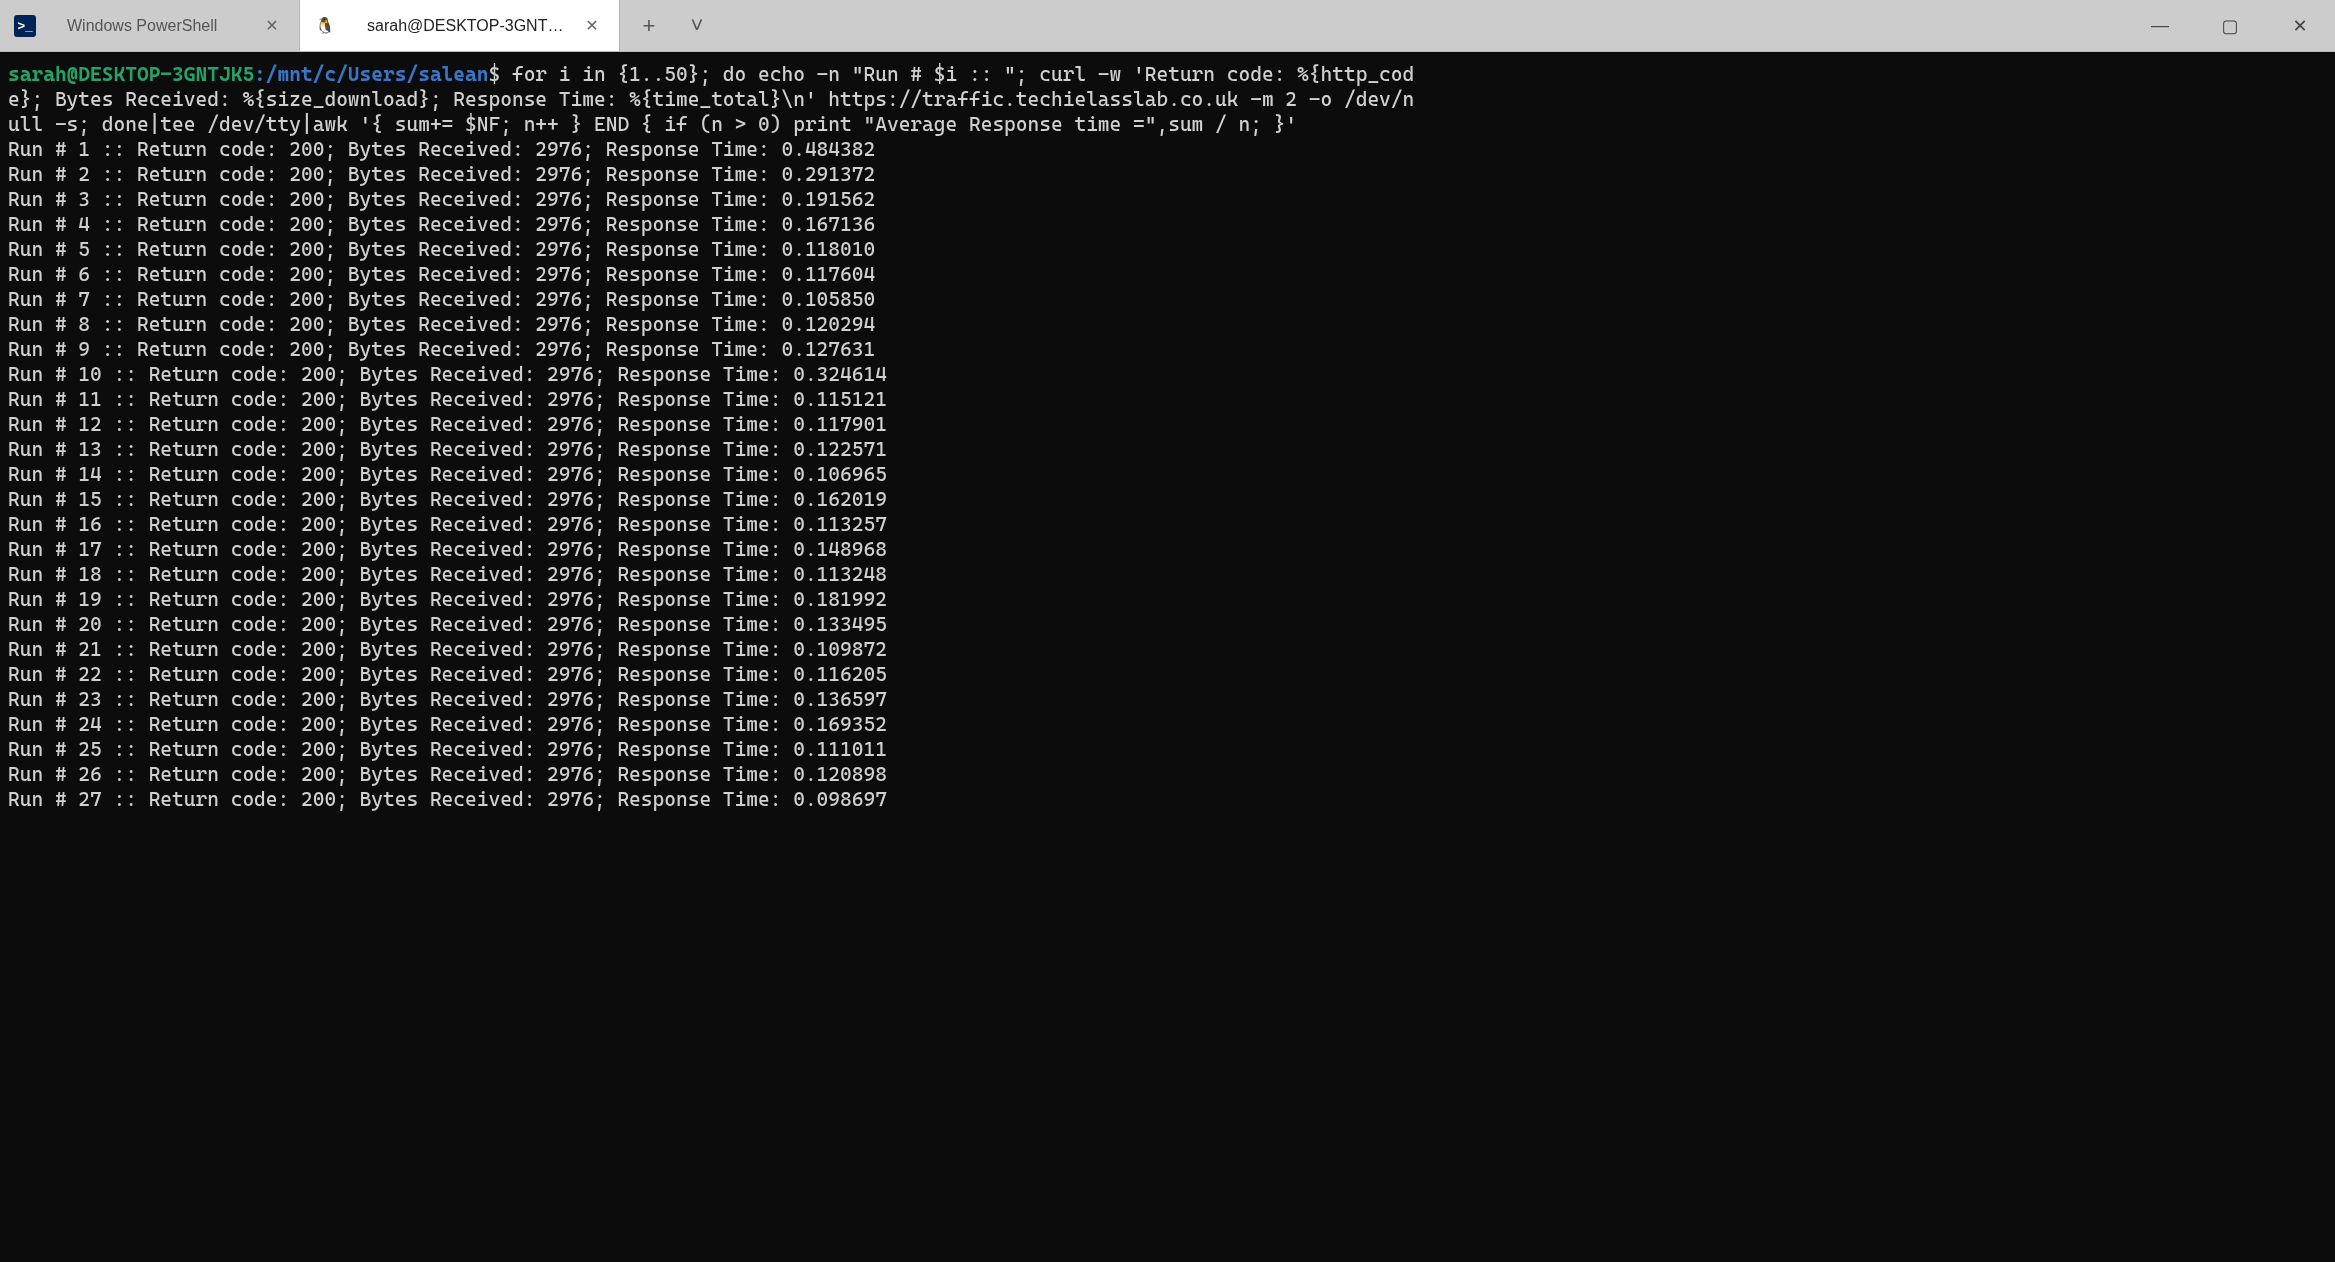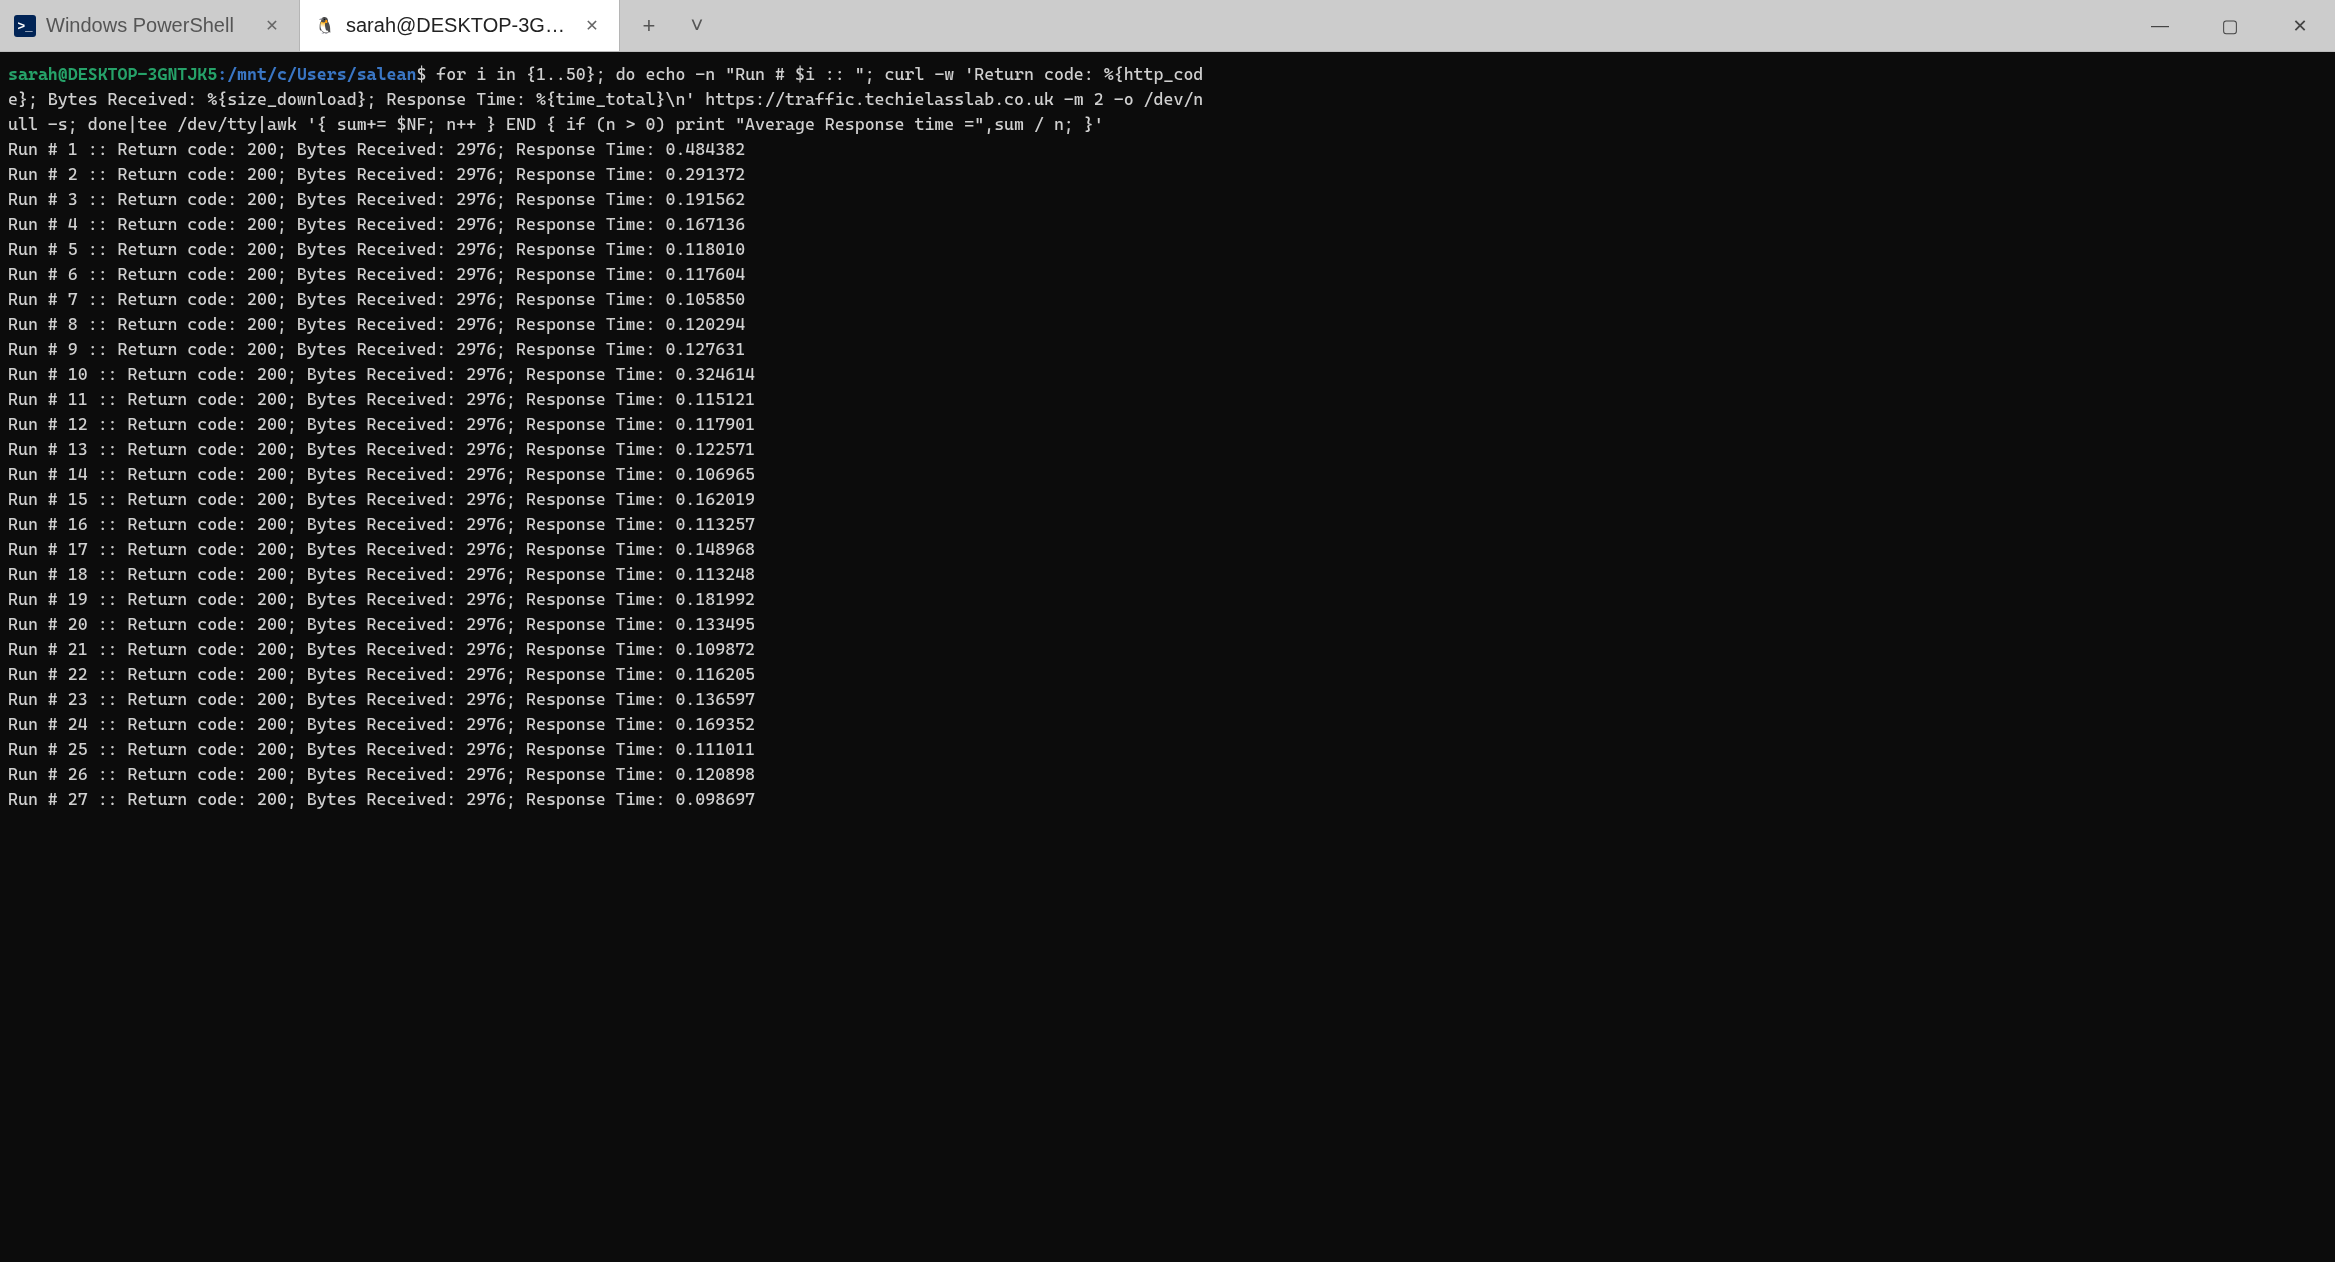--- a/index.html
+++ b/index.html
@@ -35,24 +35,25 @@
   }
   .tab.inactive { background: #cccccc; color: #555; }
   .tab.active   { background: #ffffff; color: #222; }
   .tab .icon {
     width: 22px; height: 22px;
     display: inline-flex; align-items: center; justify-content: center;
     font-size: 16px;
   }
   .tab .label {
     flex: 1;
-    font-size: 20px;
+    font-size: 16px;
     white-space: nowrap;
     overflow: hidden;
     text-overflow: ellipsis;
+    margin-left: 21px;
   }
   .tab .close {
     width: 22px; height: 22px;
     display: inline-flex; align-items: center; justify-content: center;
     font-size: 16px; color: #666;
     cursor: pointer;
   }
   .tabactions {
     display: flex; align-items: center; gap: 10px; padding: 0 10px;
   }
@@ -64,21 +65,21 @@
   .winctrls {
     display: flex; align-items: center; margin-left: auto;
   }
   .winctrls .btn {
     width: 70px; height: 100%;
     display: inline-flex; align-items: center; justify-content: center;
     font-size: 18px; color: #444; cursor: pointer;
   }
   .terminal {
     font-family: "Cascadia Mono","Consolas",monospace;
-    font-size: 17px;
+    font-size: 20px;
     line-height: 25px;
     color: #d0d0d0;
     padding: 10px 8px;
     white-space: pre;
     letter-spacing: 0px;
   }
   .user { color: #26a269; font-weight: bold; }
   .path { color: #3a76c4; font-weight: bold; }
   .dollar { color: #d0d0d0; }
   .cmd  { color: #d0d0d0; }

